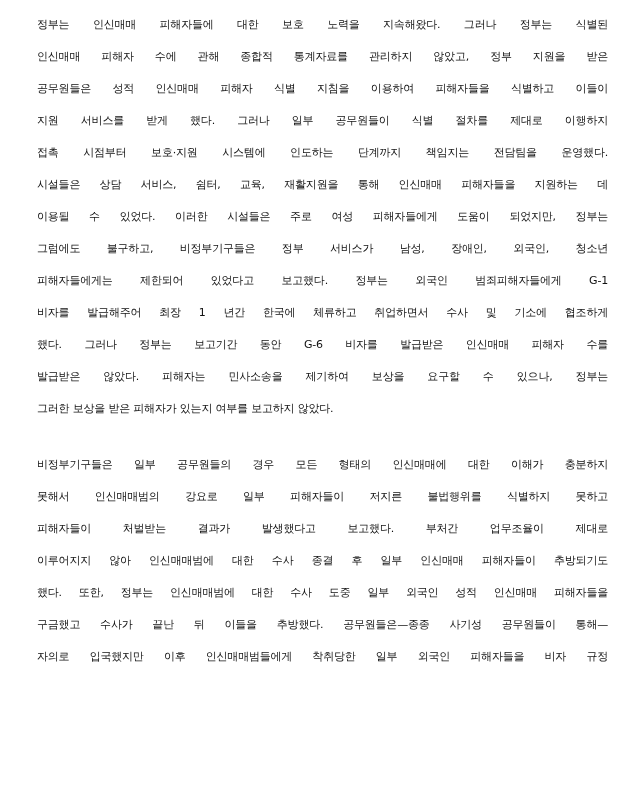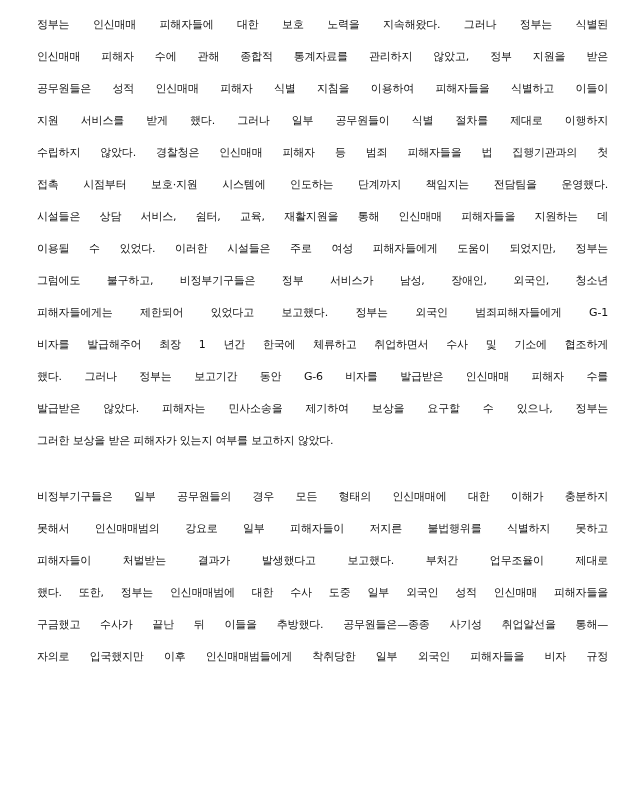--- a/index.html
+++ b/index.html
@@ -39,35 +39,35 @@
   </style>
 </head>
 <body>
 
 <div class="page">
   <div class="paragraph">
     <div class="line">정부는 인신매매 피해자들에 대한 보호 노력을 지속해왔다. 그러나 정부는 식별된</div>
     <div class="line">인신매매 피해자 수에 관해 종합적 통계자료를 관리하지 않았고, 정부 지원을 받은</div>
     <div class="line">공무원들은 성적 인신매매 피해자 식별 지침을 이용하여 피해자들을 식별하고 이들이</div>
     <div class="line">지원 서비스를 받게 했다. 그러나 일부 공무원들이 식별 절차를 제대로 이행하지</div>
-    <div class="line">수립하지 않았다. 경찰청은 인신매매 피해자 등 범죄 피해자들을 법 집행기관과의 첫</div>
     <div class="line">접촉 시점부터 보호·지원 시스템에 인도하는 단계까지 책임지는 전담팀을 운영했다.</div>
     <div class="line">시설들은 상담 서비스, 쉼터, 교육, 재활지원을 통해 인신매매 피해자들을 지원하는 데</div>
     <div class="line">이용될 수 있었다. 이러한 시설들은 주로 여성 피해자들에게 도움이 되었지만, 정부는</div>
     <div class="line">그럼에도 불구하고, 비정부기구들은 정부 서비스가 남성, 장애인, 외국인, 청소년</div>
     <div class="line">피해자들에게는 제한되어 있었다고 보고했다. 정부는 외국인 범죄피해자들에게 G-1</div>
     <div class="line">비자를 발급해주어 최장 1 년간 한국에 체류하고 취업하면서 수사 및 기소에 협조하게</div>
     <div class="line">했다. 그러나 정부는 보고기간 동안 G-6 비자를 발급받은 인신매매 피해자 수를</div>
     <div class="line">발급받은 않았다. 피해자는 민사소송을 제기하여 보상을 요구할 수 있으나, 정부는</div>
     <div class="line last">그러한 보상을 받은 피해자가 있는지 여부를 보고하지 않았다.</div>
   </div>
 
   <div class="para-gap"></div>
 
   <div class="paragraph">
     <div class="line">비정부기구들은 일부 공무원들의 경우 모든 형태의 인신매매에 대한 이해가 충분하지</div>
     <div class="line">못해서 인신매매범의 강요로 일부 피해자들이 저지른 불법행위를 식별하지 못하고</div>
     <div class="line">피해자들이 처벌받는 결과가 발생했다고 보고했다. 부처간 업무조율이 제대로</div>
+    <div class="line">이루어지지 않아 인신매매범에 대한 수사 종결 후 일부 인신매매 피해자들이 추방되기도</div>
     <div class="line">했다. 또한, 정부는 인신매매범에 대한 수사 도중 일부 외국인 성적 인신매매 피해자들을</div>
-    <div class="line">구금했고 수사가 끝난 뒤 이들을 추방했다. 공무원들은—종종 사기성 취업알선을 통해—</div>
+    <div class="line">구금했고 수사가 끝난 뒤 이들을 추방했다. 공무원들은—종종 사기성 공무원들이 통해—</div>
     <div class="line">자의로 입국했지만 이후 인신매매범들에게 착취당한 일부 외국인 피해자들을 비자 규정</div>
   </div>
 </div>
 
 </body></html>

